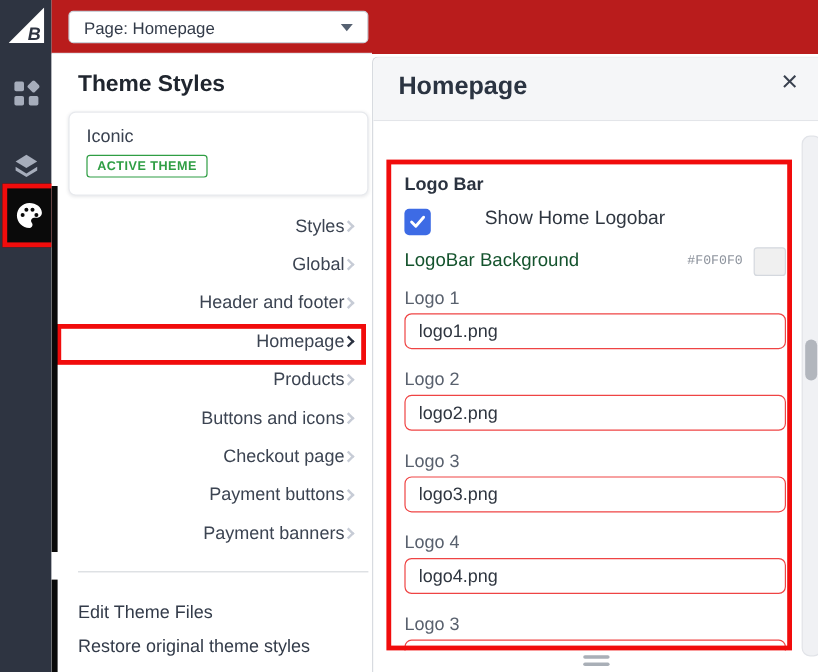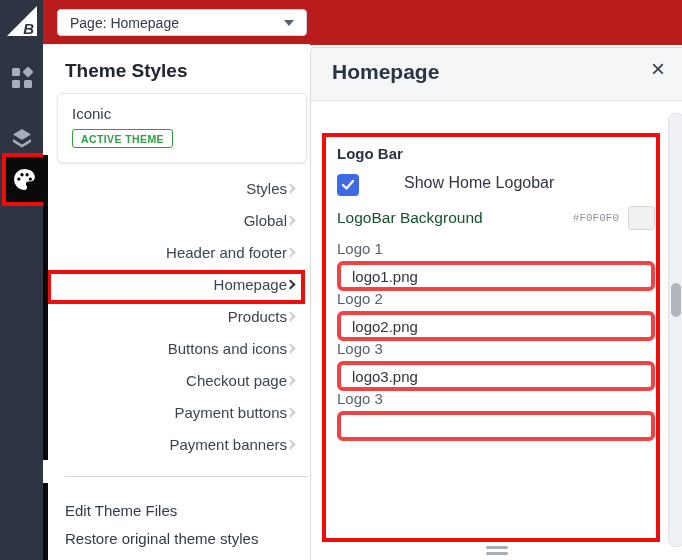--- a/index.html
+++ b/index.html
@@ -69,24 +69,24 @@
              padding:0 32px 0 22px; }
   .lb-heading { margin-top:44px; font-size:15px; font-weight:bold; color:#2b3340; }
   .cb-row { margin-top:12px; display:flex; align-items:flex-start; height:22px;gap:36px; }
   .checkbox { width:22px; height:22px; border-radius:4px; background:#3d6be5; display:flex;
               align-items:center; justify-content:center; cursor:pointer; flex:0 0 auto; }
   .cb-label { margin-left:9px; font-size:16px; color:#2f3640; }
   .bg-row { margin-top:10px; display:flex; align-items:center; height:24px; }
   .bg-label { font-size:15.5px; color:#14532d; flex:1; }
   .bg-value { font-family:"Liberation Mono", monospace; font-size:11px; color:#8d939d; margin-right:9px; }
   .swatch { width:27px; height:24px; border:1px solid #d4d8de; border-radius:3px; cursor:pointer; }
-  .field { }
+  .field { margin-top:18px; }
   .field:first-child { margin-top:11px; }
   .field-label { font-size:15px; color:#59616e; height:15px; line-height:15px; }
-  .text-input { margin-top:5px; display:block; width:318px; height:30px; border:4px solid #ef4444;
+  .text-input { margin-top:5px; display:block; width:318px; height:30px; border:1px solid #ef4444;
                 border-radius:6px; padding:0 11px; font-size:15px; color:#2f3640; background:#fff;
                 font-family:"Liberation Sans", sans-serif; outline:none; }
   #anno-logobar { left:11px; top:85px; width:338px; height:409px; }
   .scrollbar { position:absolute; right:-3px; top:65px; width:17px; height:434px; background:#f0f1f4;
                border:1px solid #e1e3e8; border-radius:7px; cursor:pointer; }
   .scroll-thumb { position:absolute; left:2px; top:169px; width:10px; height:34px;
                   background:#b2b6bd; border-radius:5px; cursor:grab; }
   .drag-handle { position:absolute; left:50%; transform:translateX(-50%); bottom:5px; cursor:row-resize; }
   .handle-bar { width:22px; height:3px; background:#a9afb7; border-radius:2px; margin-top:3px; }
 </style>
@@ -210,20 +210,24 @@
         </div>
         <div class="field">
           <div class="field-label">Logo 2</div>
           <input class="text-input" type="text" value="logo2.png" style="">
         </div>
         <div class="field">
           <div class="field-label">Logo 3</div>
           <input class="text-input" type="text" value="logo3.png" style="">
         </div>
         <div class="field">
+          <div class="field-label">Logo 4</div>
+          <input class="text-input" type="text" value="logo4.png" style="">
+        </div>
+        <div class="field">
           <div class="field-label">Logo 3</div>
           <input class="text-input" type="text" style="">
         </div>
       </div>
   </div>
   <div class="annotation" id="anno-logobar"></div>
   <div class="scrollbar">
     <div class="scroll-thumb"></div>
   </div>
   <div class="drag-handle">

